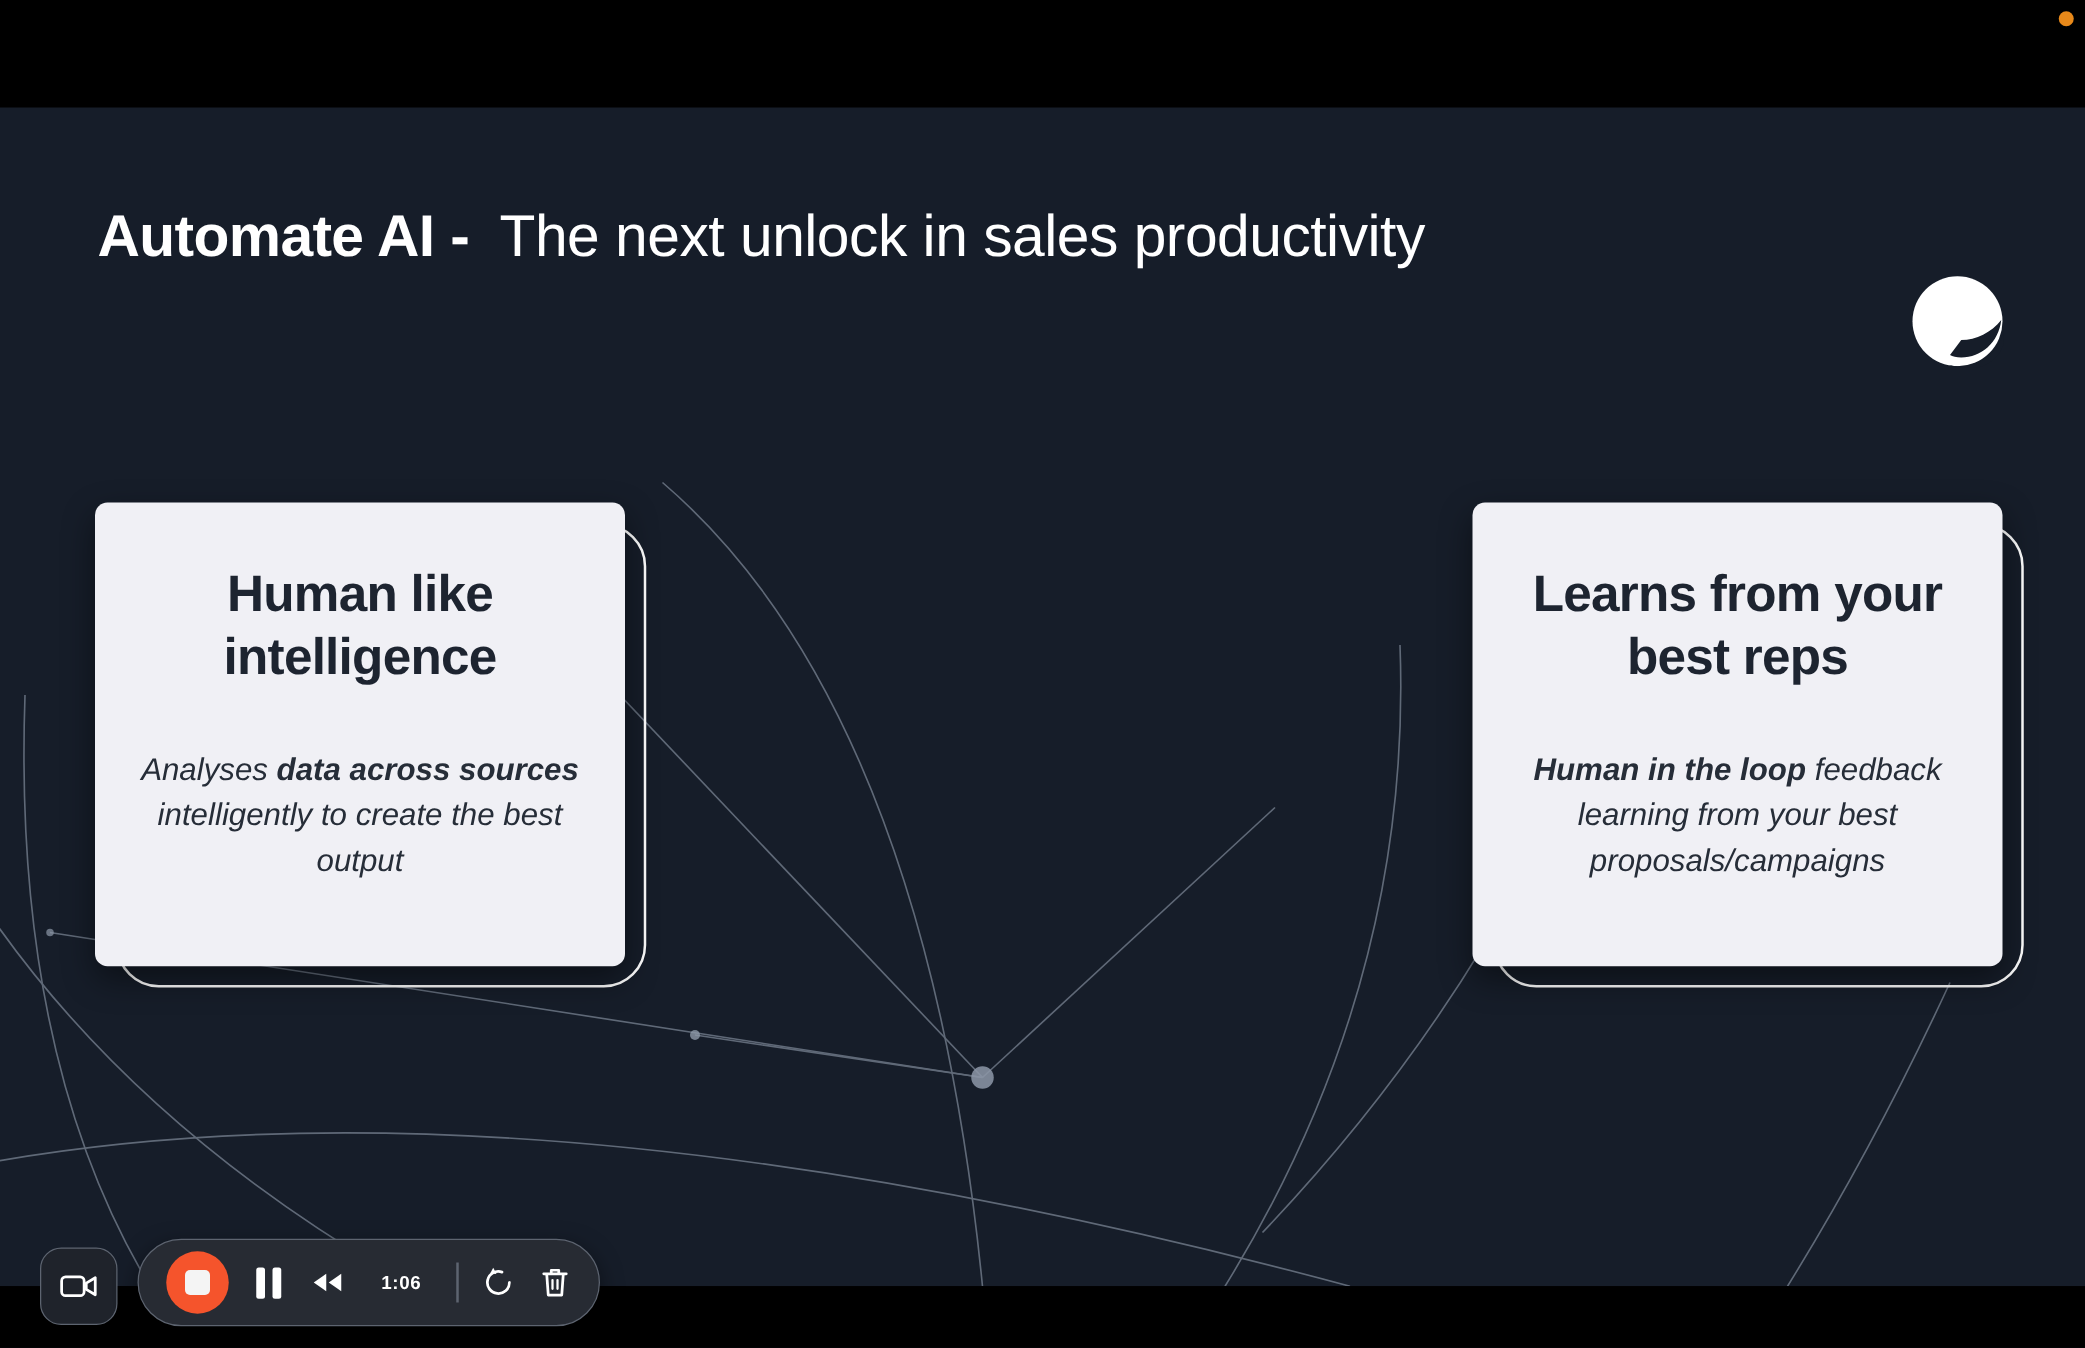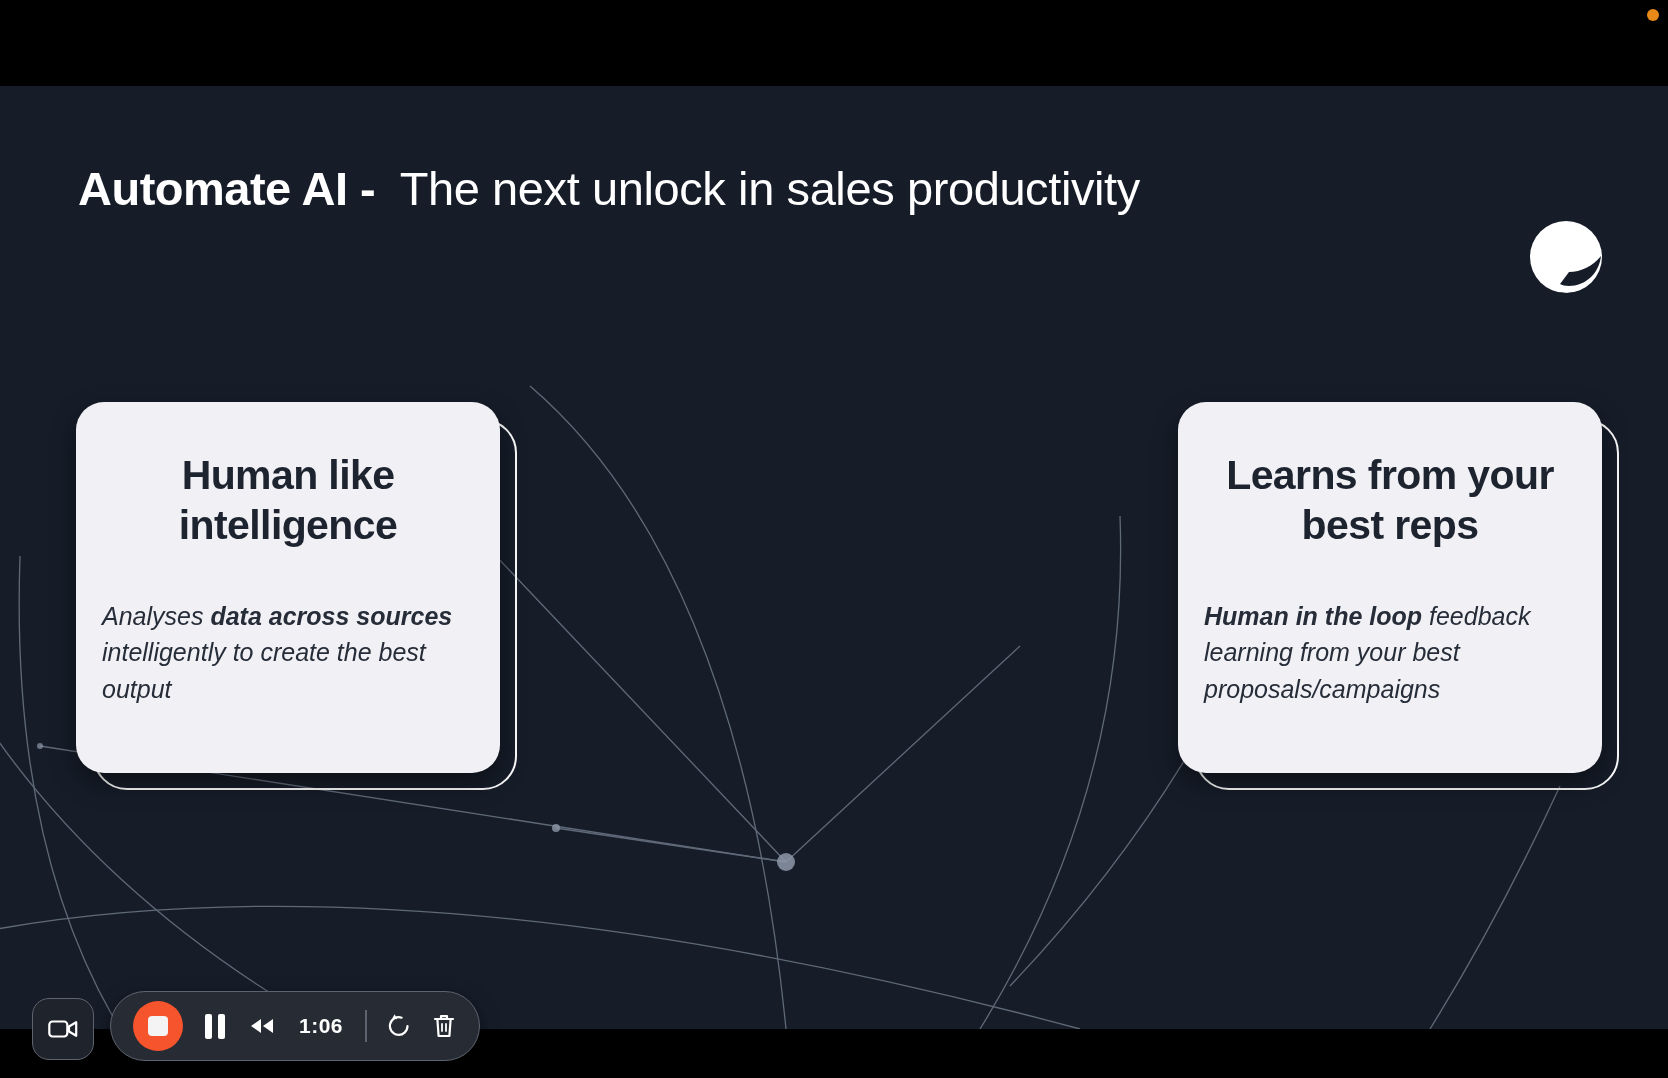--- a/index.html
+++ b/index.html
@@ -57,35 +57,35 @@
     position: absolute; left: 17px; top: 17px;
     width: 100%; height: 100%;
     border: 2.5px solid #ffffff;
     border-radius: 34px;
     background: transparent;
   }
   .card {
     position: absolute; left: 0; top: 0;
     width: 100%; height: 100%;
     background: #f0f0f5;
-    border-radius: 28px;
+    border-radius: 10px;
     box-shadow: 0 10px 26px rgba(0,0,0,0.45);
     display: flex; flex-direction: column;
     align-items: center; justify-content: flex-start;
     padding: 48px 26px 30px 26px;
   }
   .card-title {
     font-size: 41px; font-weight: 700; color: #1d2430;
     text-align: center; line-height: 1.22;
     letter-spacing: -0.6px;
   }
   .card-body {
     margin-top: 48px;
     font-size: 25px; font-style: italic; color: #262d38;
-    line-height: 1.45;
+    text-align: center; line-height: 1.45;
   }
   .card-body b { font-weight: 700; font-style: italic; }
   
   .letterbox-bottom {
     position: absolute; left: 0; top: 1029px;
     width: 1668px; height: 49px;
     background: #000000;
   }
   
   .cam-btn {
@@ -109,21 +109,21 @@
     width: 50px; height: 50px; border-radius: 50%;
     background: #f5542c;
     display: flex; align-items: center; justify-content: center;
     flex: none;
   }
   .stop-btn i { width: 20px; height: 20px; background: #f4f4f4; border-radius: 4px; display:block; }
   .pause-btn { display: flex; gap: 6px; flex: none; padding: 3px 4px; }
   .pause-btn i { width: 7px; height: 25px; background: #fff; border-radius: 2px; display:block; }
   .rew-btn { flex: none; display:flex; align-items:center; }
   .timer {
-    color: #ffffff; font-size: 21px; font-weight: 600;
+    color: #ffffff; font-size: 15px; font-weight: 600;
     letter-spacing: 0.5px; flex: none; min-width: 52px; text-align: center;
   }
   .divider { width: 1.5px; height: 32px; background: #5d6470; flex: none; }
   .icon-btn { flex: none; display: flex; align-items: center; justify-content: center; }
 </style>
 </head>
 <body>
 
 <div id="screen">
 

